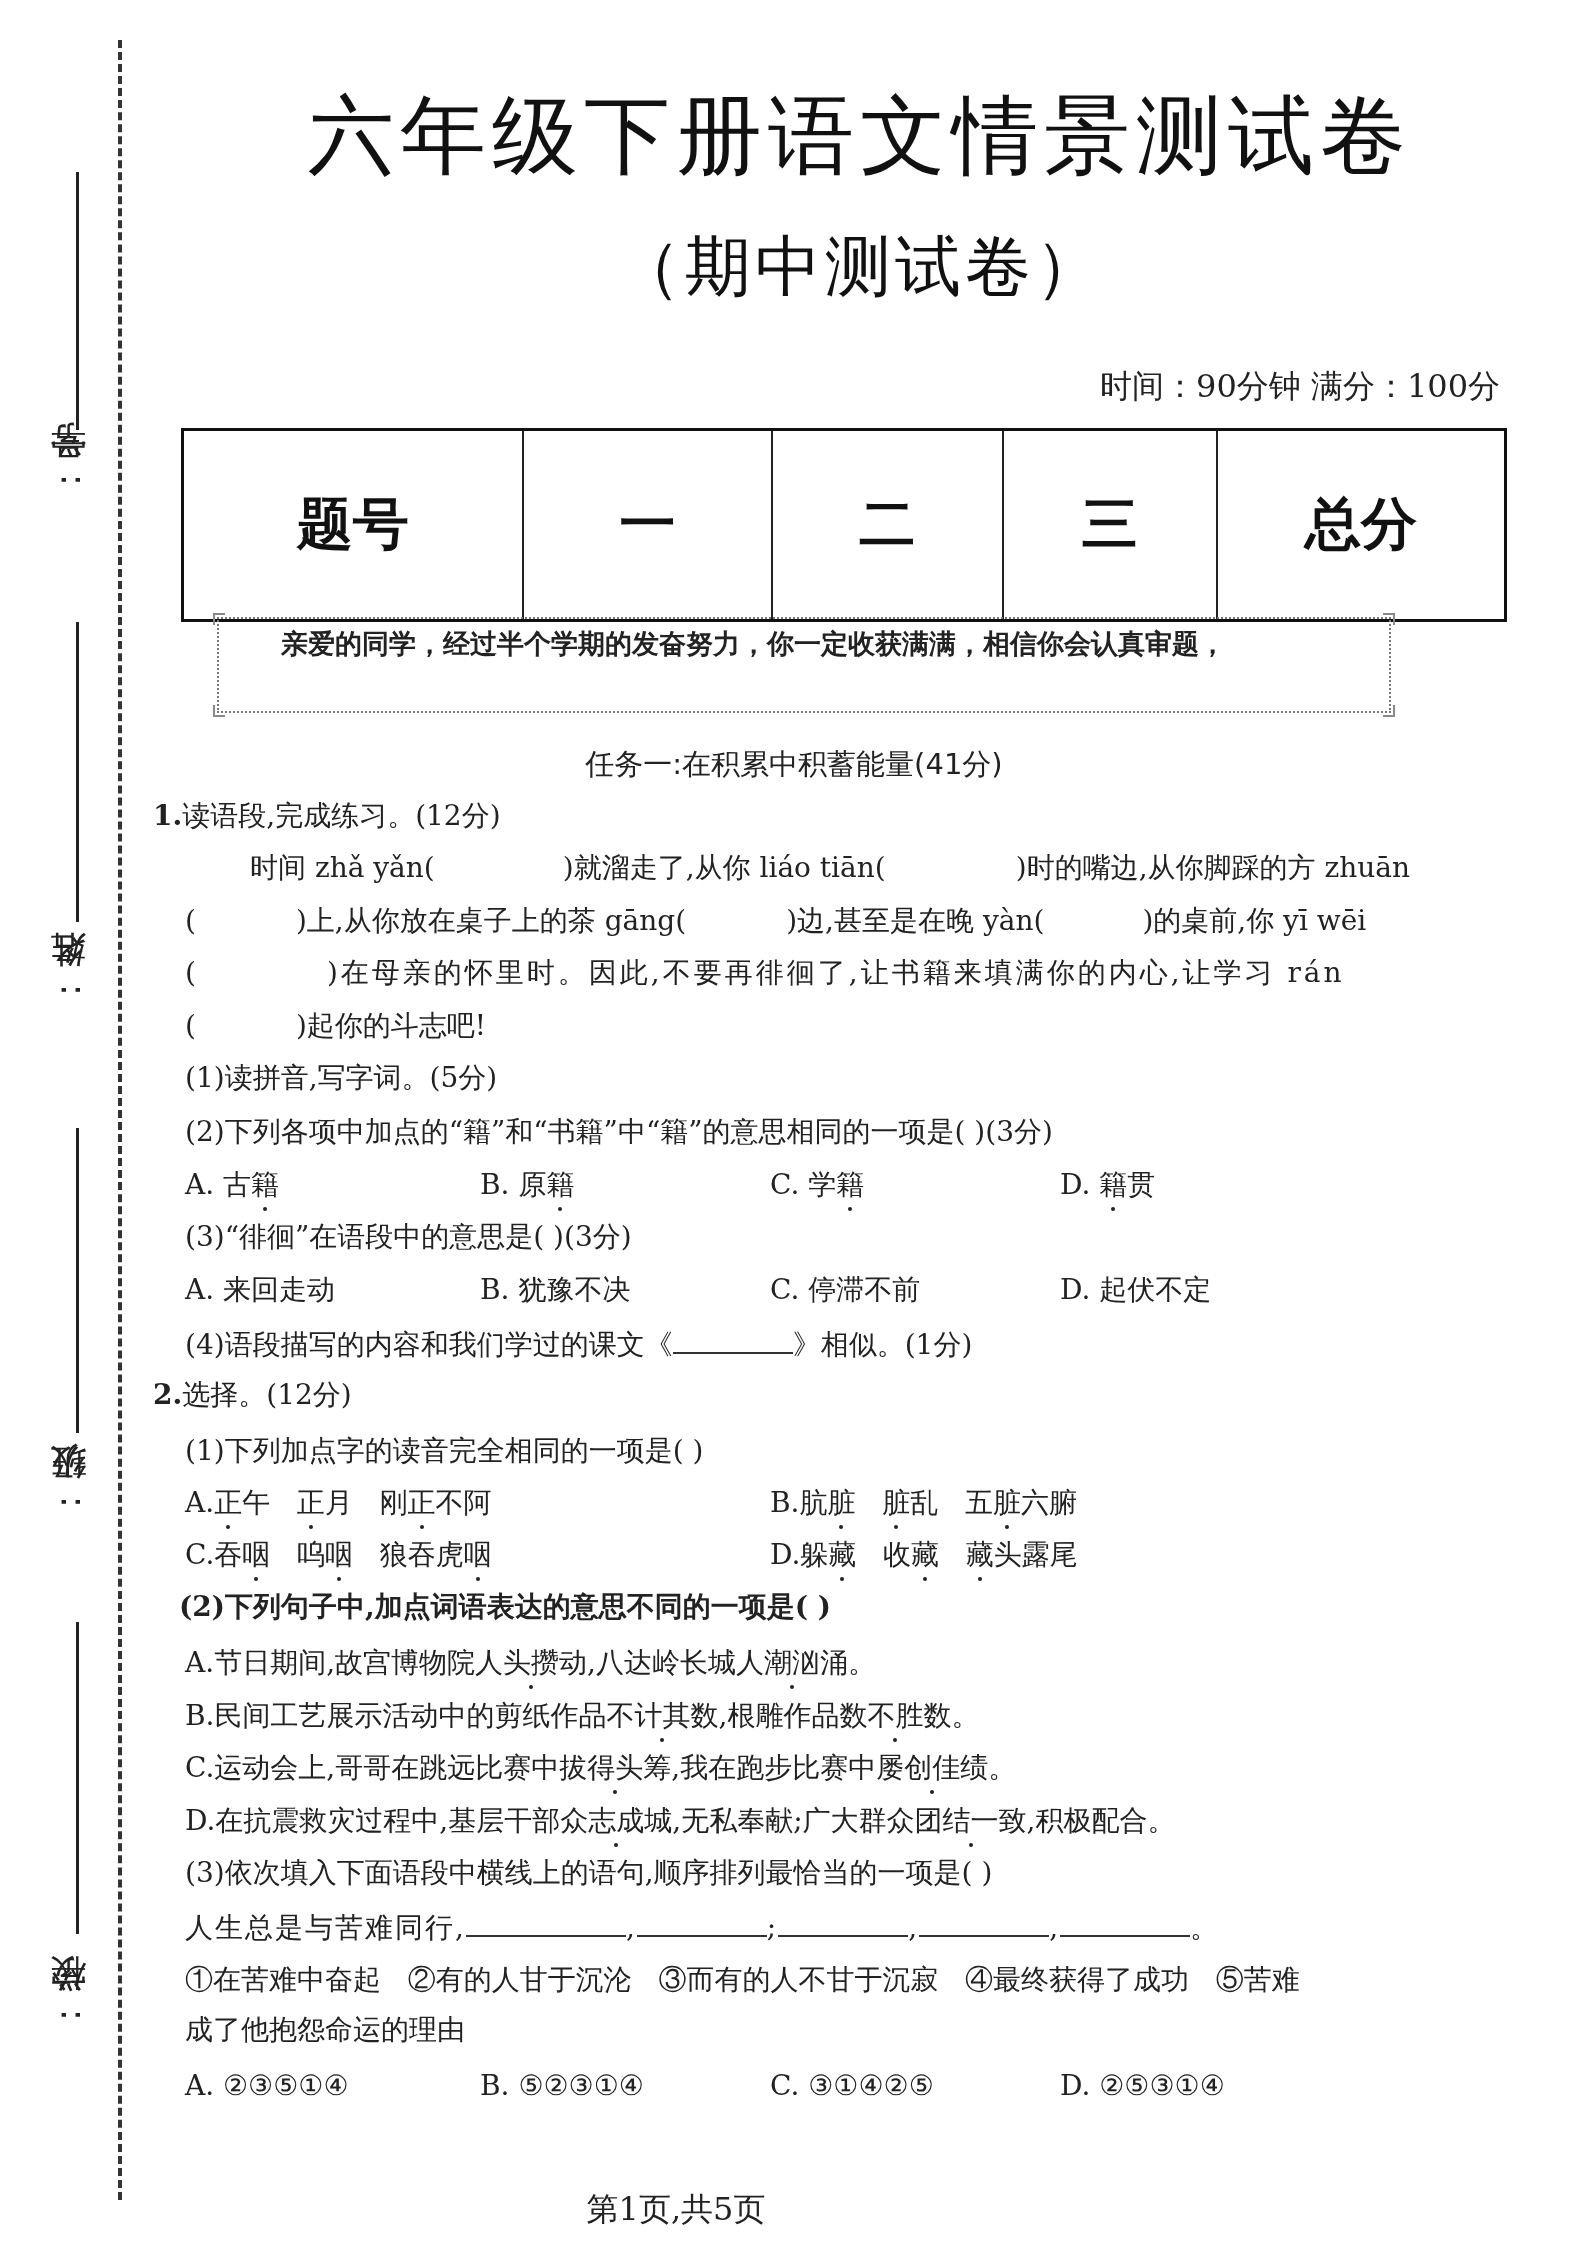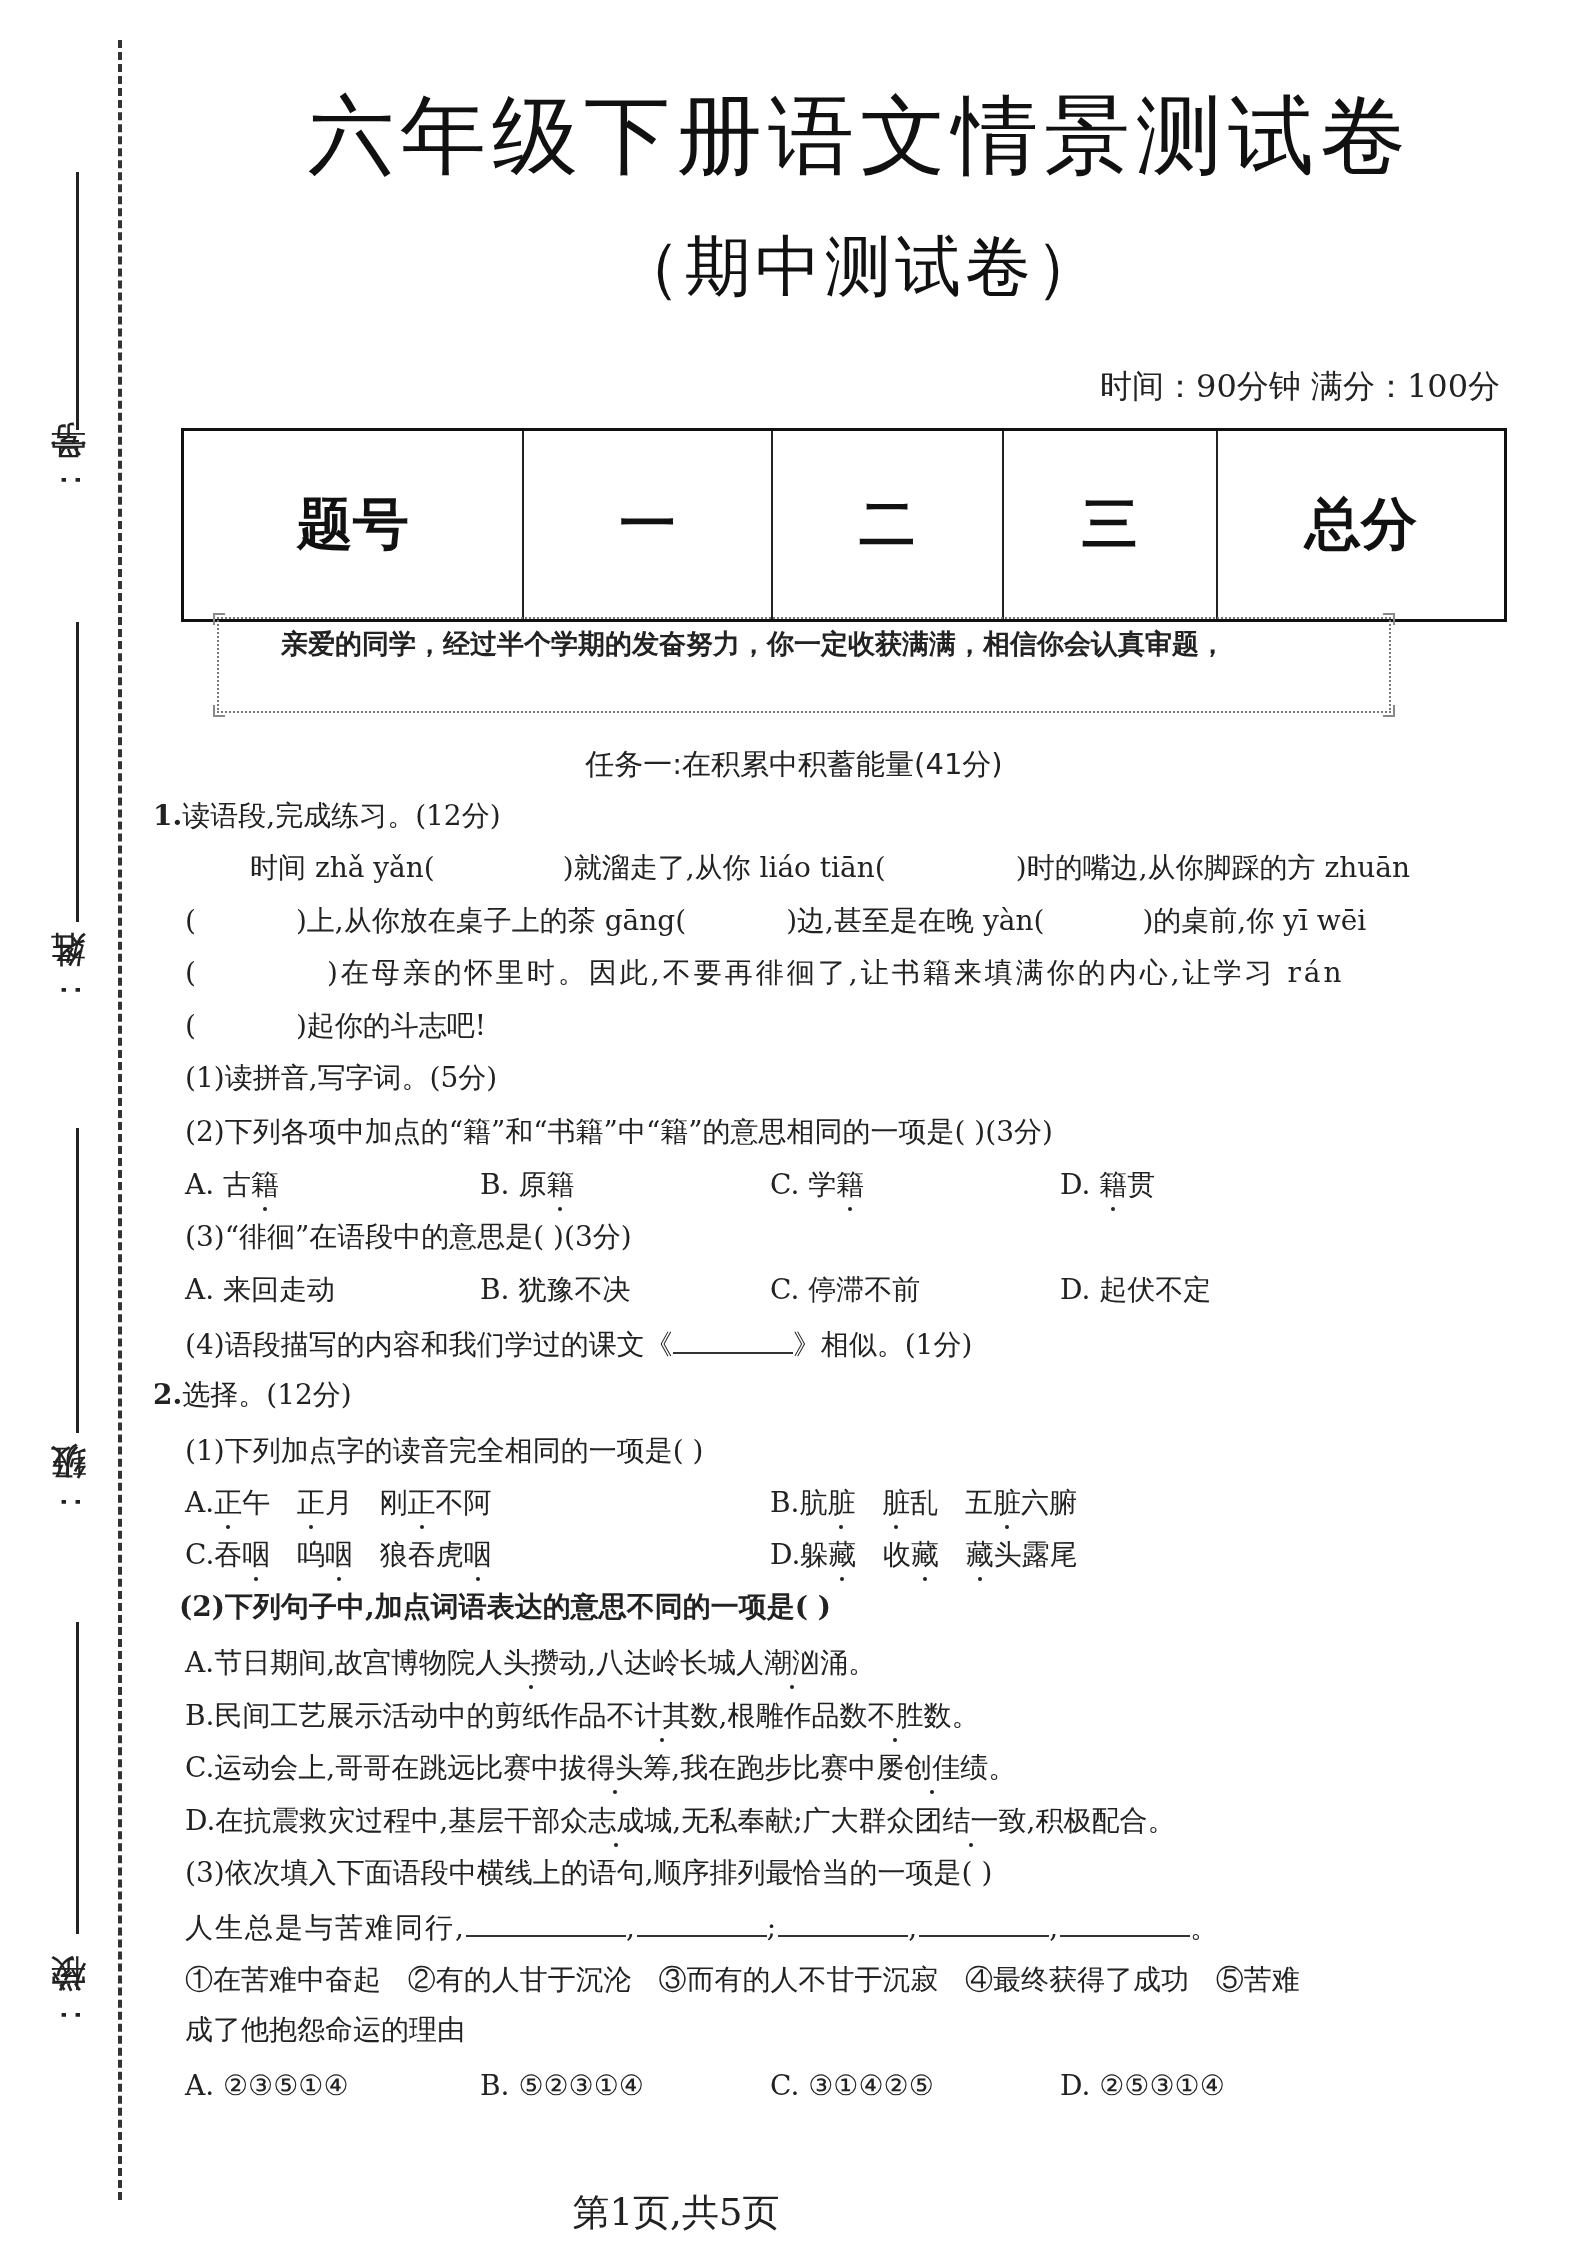--- a/index.html
+++ b/index.html
@@ -28,21 +28,21 @@
   .section { position:absolute; left:0; width:1588px; top:745px; text-align:center;
              font-family:"DejaVu Sans",sans-serif; font-size:29px; color:#222; }
   .line { position:absolute; font-size:28px; white-space:nowrap; color:#222; line-height:36px; }
   .qnum { font-weight:bold; }
   .blank { display:inline-block; }
   .u { display:inline-block; border-bottom:2px solid #333; height:26px; vertical-align:baseline; }
   .dot { position:relative; display:inline-block; }
   .dot::after { content:""; position:absolute; left:50%; bottom:-8px; width:4px; height:4px;
                 margin-left:-2px; background:#222; border-radius:50%; }
   .opt { position:absolute; }
-  .footer { position:absolute; left:0; width:1352px; top:2188px; text-align:center; font-size:37px; color:#222; }
+  .footer { position:absolute; left:0; width:1352px; top:2188px; text-align:center; font-size:32px; color:#222; }
 </style>
 </head>
 <body>
 
 <div class="dash-line"></div>
 
 <div class="bind-line" style="top:172px;height:258px;"></div>
 <div class="vlabel" style="top:440px;height:80px;">学号:</div>
 
 <div class="bind-line" style="top:622px;height:300px;"></div>

